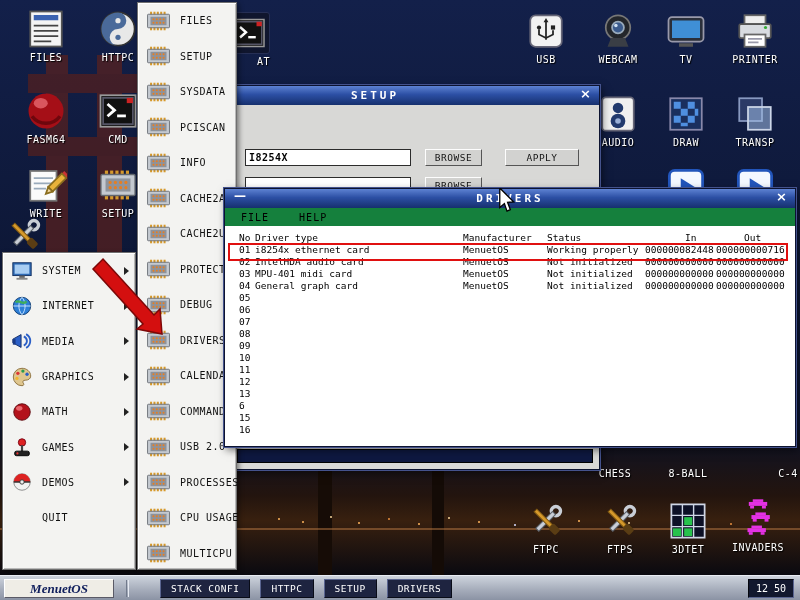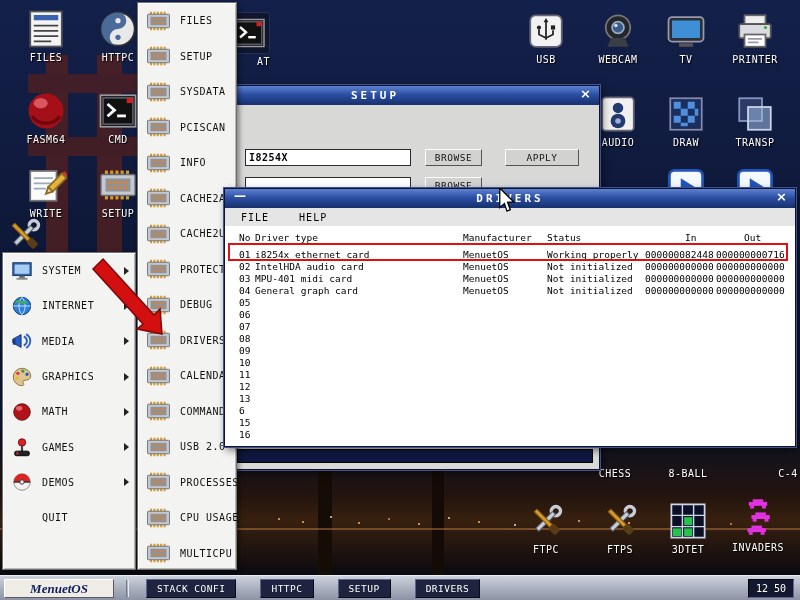--- a/index.html
+++ b/index.html
@@ -65,46 +65,46 @@
   #drivers-window{left:224px;top:188px;width:572px;height:259px;background:#fff;z-index:8}
 
   .field{position:absolute;height:17px;background:#fff;border:1px solid #2c2c2c;
     font:10px "DejaVu Sans Mono",monospace;color:#000;padding:0 3px;letter-spacing:.5px}
   .btn3d{position:absolute;height:17px;background:#d2d2d0;color:#151515;text-align:center;
     font:9.5px "DejaVu Sans Mono",monospace;line-height:15px;letter-spacing:.5px;
     border:1px solid;border-color:#fdfdfd #555 #555 #fdfdfd;cursor:default}
   #setup-strip{position:absolute;left:86px;top:363px;width:356px;height:14px;
     background:#0e1840;border:1px solid #000}
 
-  .menubar{height:18px;display:flex;align-items:center;background:#e5e5e5;
+  .menubar{height:18px;display:flex;align-items:center;background:#15803d;
     font:10px "DejaVu Sans Mono",monospace;color:#000;letter-spacing:1px;padding-left:16px}
   .menubar .mb-item{margin-right:30px;cursor:default}
 
   .tbl{padding:6px 0 0 14px;font:9.5px "DejaVu Sans Mono",monospace;color:#000}
   .trow{display:flex;height:12px;line-height:12px;white-space:pre}
-  .drv-rows{margin-top:5px}
+  .drv-rows{}
   .c0{width:16px}.c1{width:208px}.c2{width:84px}.c3{width:98px}.c4{width:71px}.c5{width:69px}
   .drv-header .c4{padding-left:40px}
   .drv-header .c5{padding-left:28px}
 
   
   #row-highlight{left:228px;top:243px;width:560px;height:18px;border:2px solid #e01010;z-index:20}
   #annot-arrow{left:0;top:0;z-index:20;pointer-events:none}
   #cursor{left:498px;top:188px;z-index:30}
 
   
   #taskbar{left:0;top:575px;width:800px;height:25px;z-index:40;
     background:linear-gradient(180deg,#cdd3dd 0%,#a7aebc 55%,#8b93a4 100%);
     border-top:1px solid #e9edf4}
   #start-btn{position:absolute;left:4px;top:3px;width:110px;height:19px;background:#efede6;
     border:1px solid;border-color:#fff #5a5a66 #5a5a66 #fff;text-align:center;
     font:bold italic 13px "Liberation Serif",serif;color:#101f5c;line-height:17px;cursor:default}
   #tb-sep{position:absolute;left:126px;top:4px;width:3px;height:17px;
     border-left:1px solid #717a8c;border-right:1px solid #e6eaf2}
-  #task-buttons{position:absolute;left:146px;top:3px;display:flex;gap:24px}
+  #task-buttons{position:absolute;left:160px;top:3px;display:flex;gap:10px}
   .task-btn{height:19px;padding:0 10px;background:#1e2440;color:#fff;
     font:9.5px "DejaVu Sans Mono",monospace;line-height:17px;letter-spacing:.5px;
     border:1px solid;border-color:#5a6590 #090c18 #090c18 #5a6590;cursor:default;white-space:nowrap}
   #clock{position:absolute;right:6px;top:3px;width:46px;height:19px;background:#12182e;
     color:#fff;font:10px "DejaVu Sans Mono",monospace;text-align:center;line-height:17px;
     border:1px solid;border-color:#05070e #5a6590 #5a6590 #05070e}
 </style>
 </head>
 <body>
 

